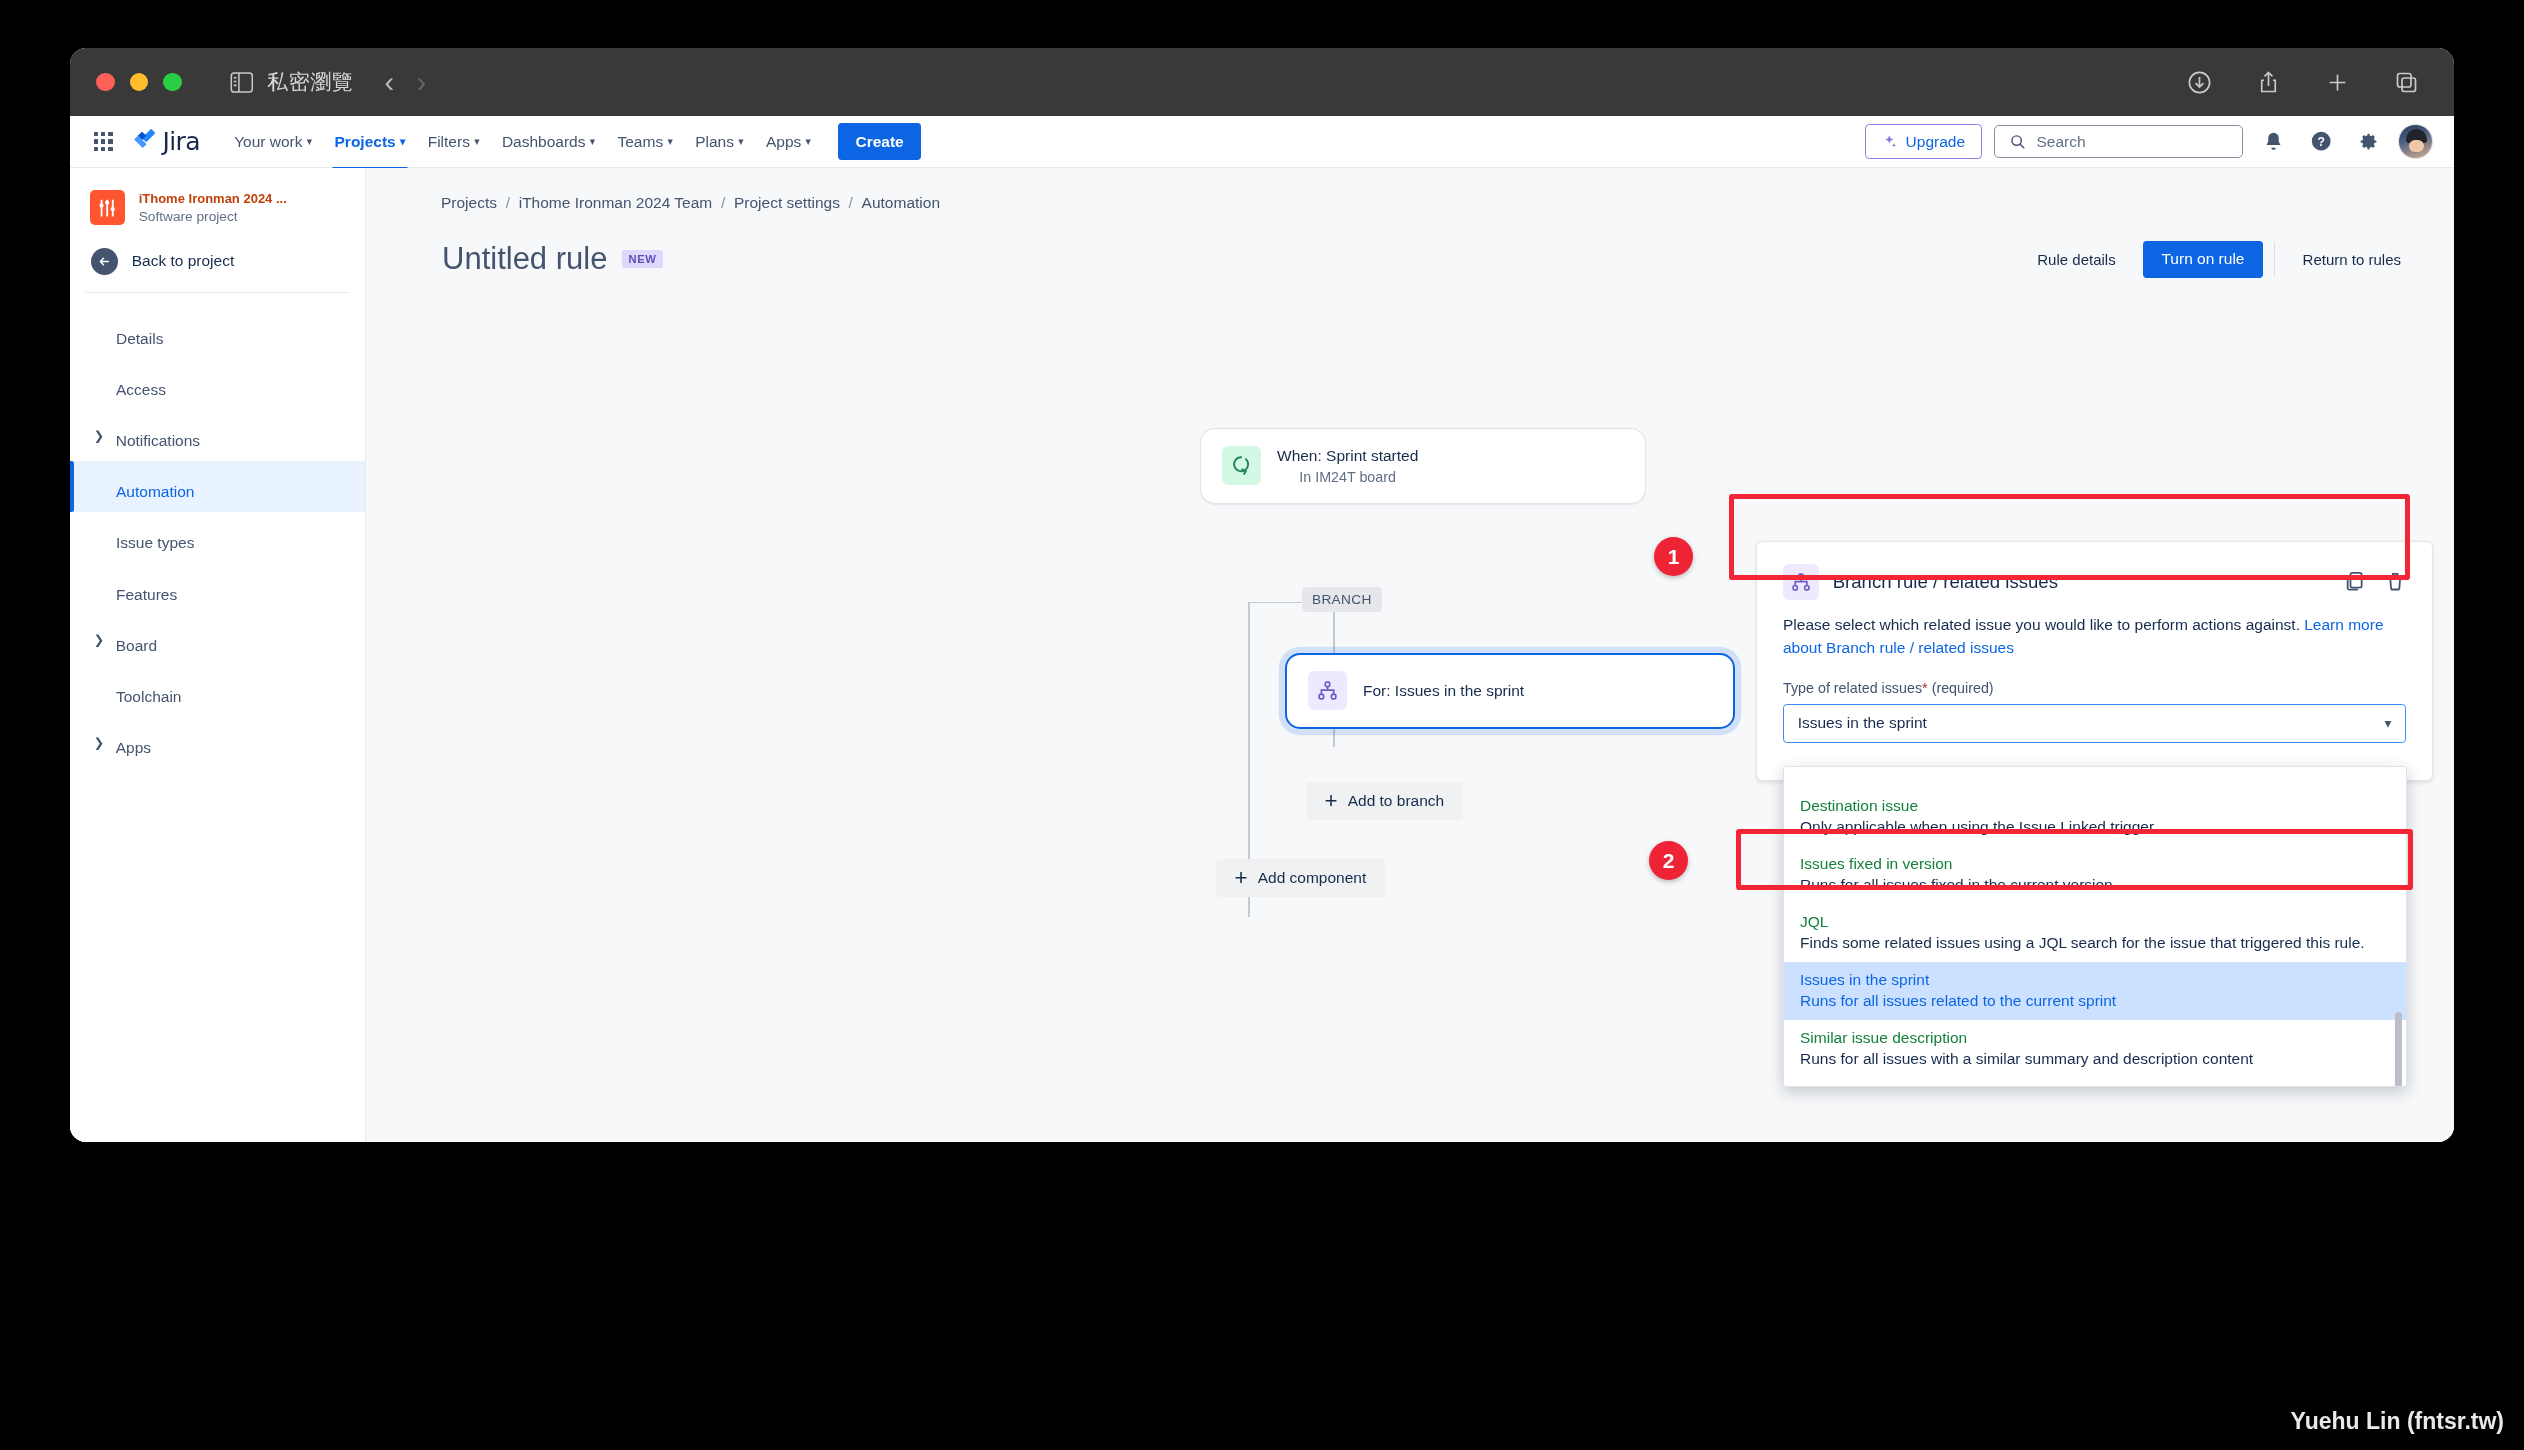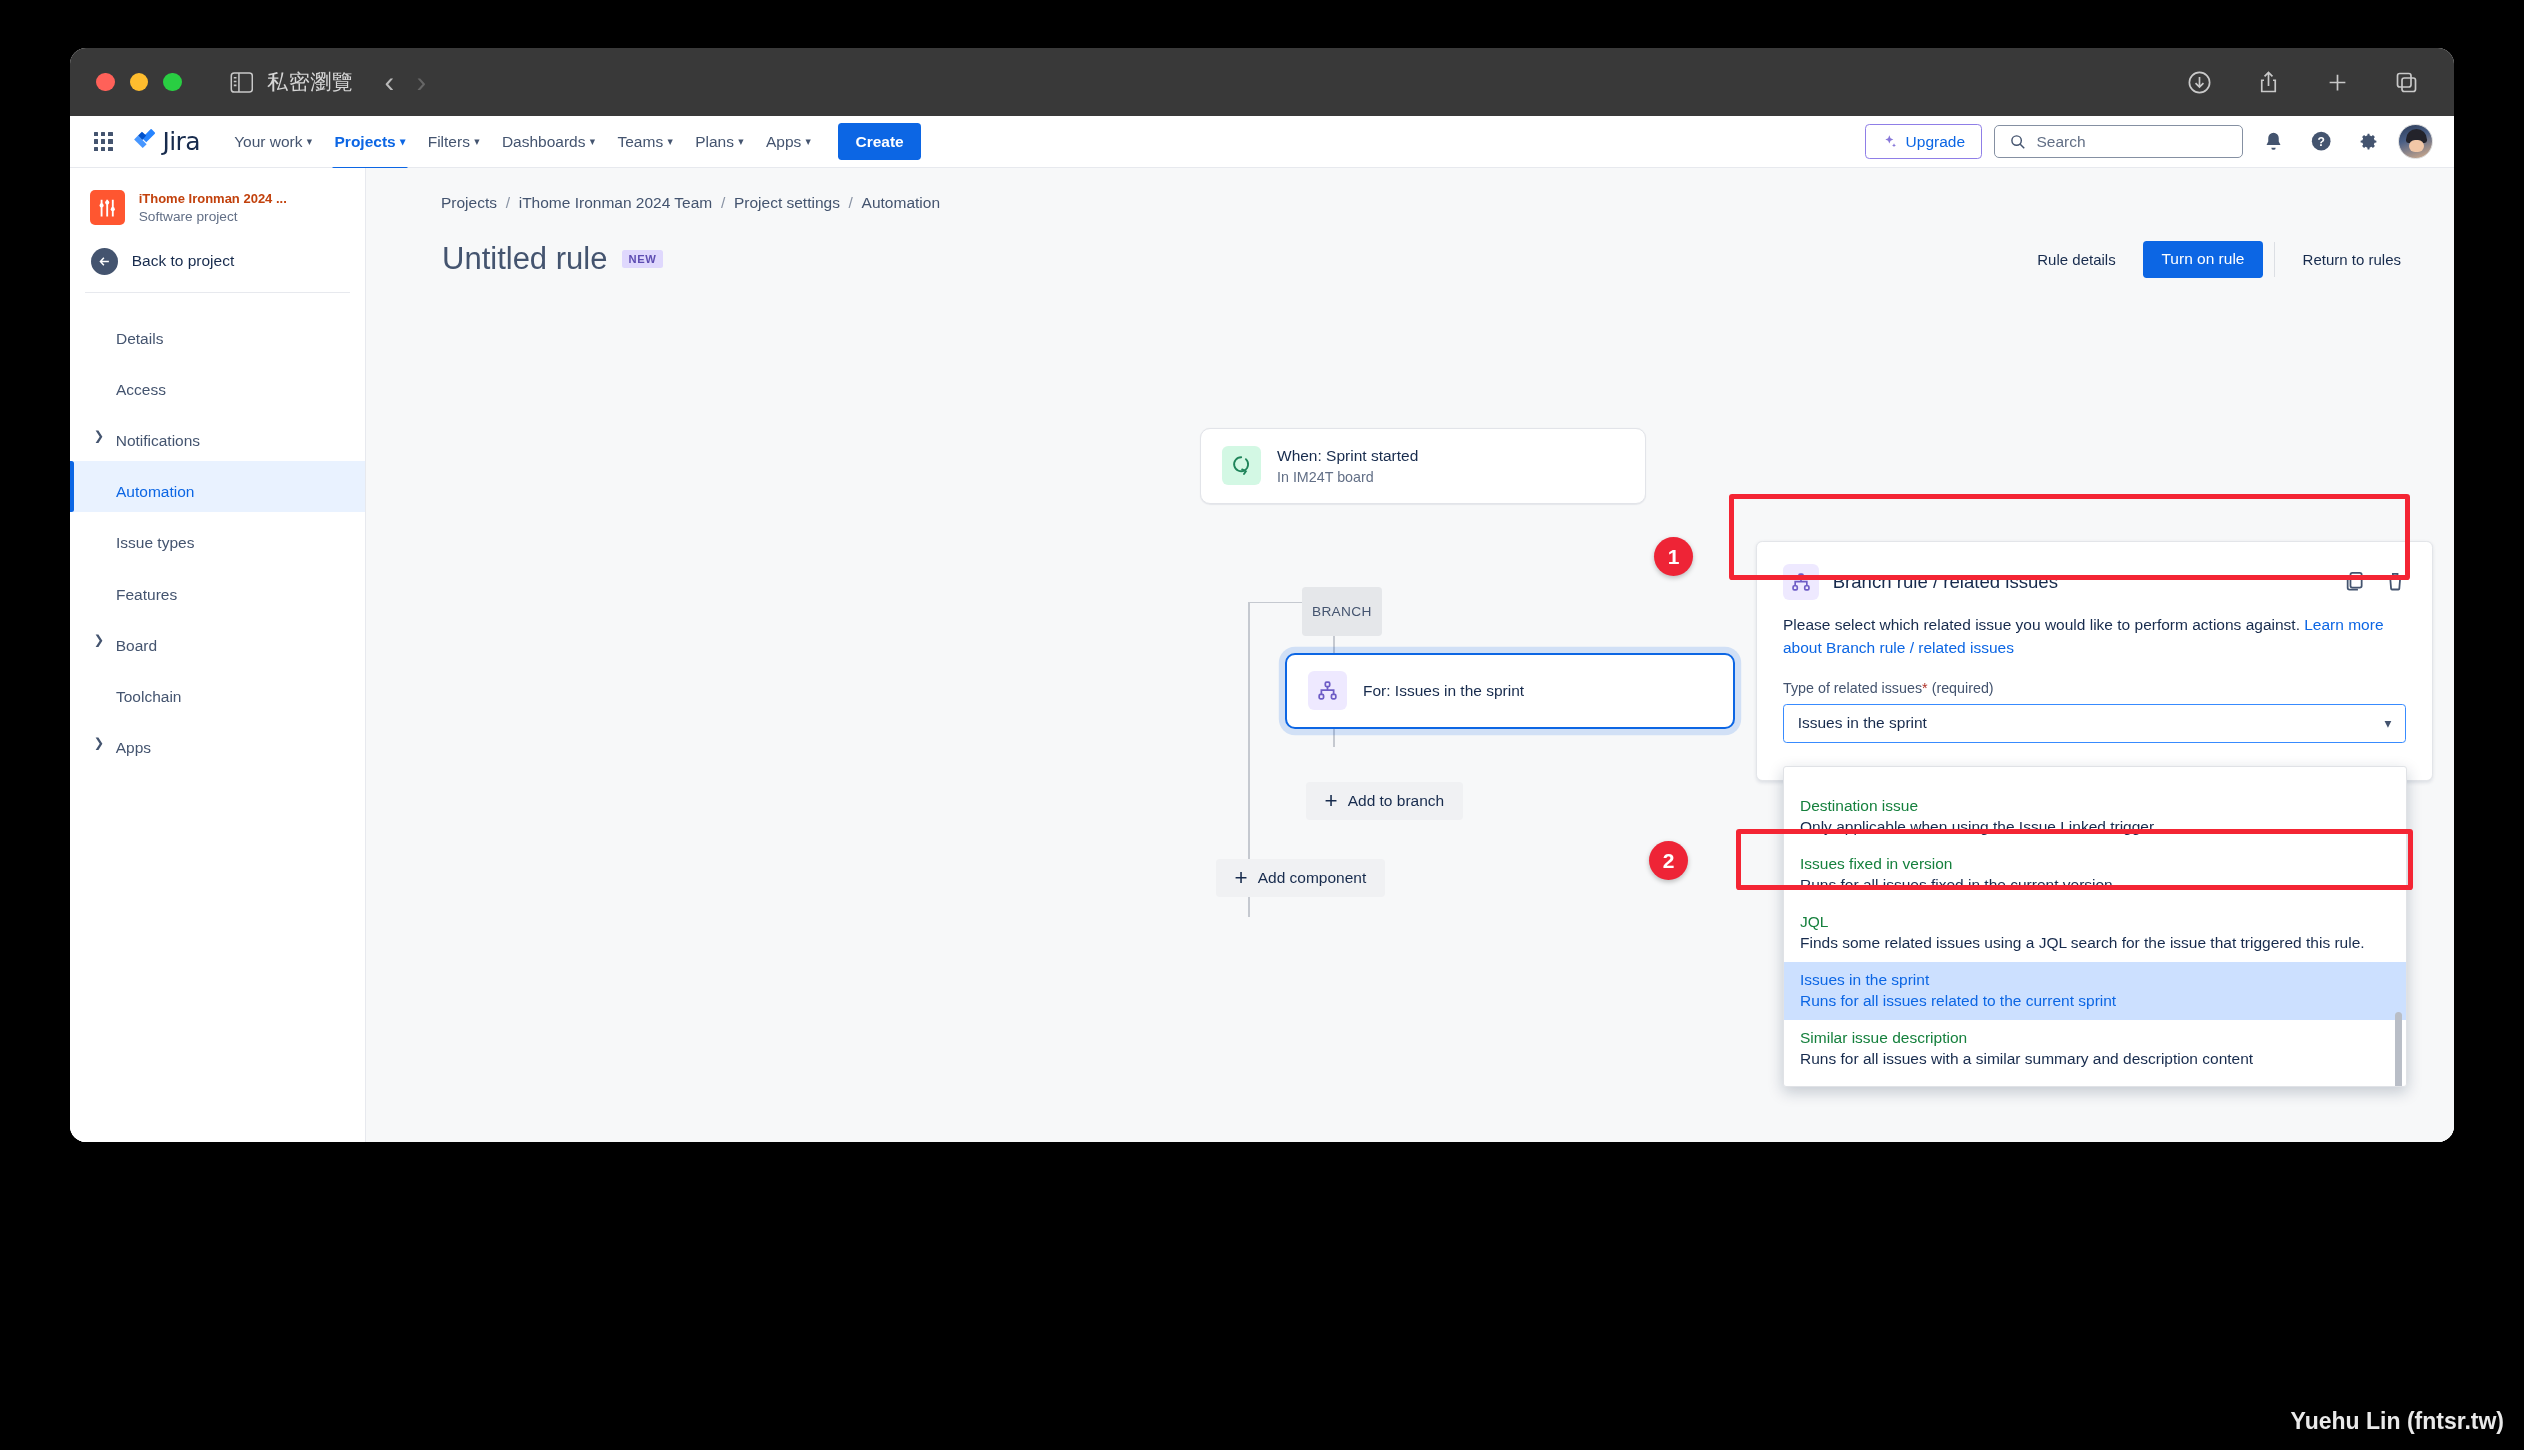--- a/index.html
+++ b/index.html
@@ -160,41 +160,41 @@
   .ha-primary {
     background: #0c66e4; color: #fff; font-weight: 500;
     padding: 9.3px 18.6px; border-radius: 3.7px; font-size: 15.5px; cursor: pointer; margin: 0 11.2px;
   }
   .ha-sep { width: 1.2px; height: 35px; background: #dcdfe4; margin-right: 11.2px; }
 
   
   .canvas { position: relative; height: calc(100% - 137px); }
   .node {
     position: absolute; background: #ffffff; border: 1.2px solid #e2e4e9;
-    border-radius: 10px; display: flex; align-items: center; gap: 16px;
-    padding: 0 21px; box-shadow: 0 0.6px 1.2px rgba(9,30,66,0.08);
+    border-radius: 15px; display: flex; align-items: center; gap: 16px;
+    padding: 0 21px; box-shadow: 0 0.6px 1.2px rgba(9,30,66,0.08); text-align: center;
   }
   .node-icon {
     width: 39px; height: 39px; border-radius: 6.2px;
     display: flex; align-items: center; justify-content: center; flex: none;
   }
   .node-icon.trigger { background: #d3f8e4; }
   .node-icon.branch { background: #eee9ff; }
   .node-title { font-size: 15.5px; color: #172b4d; line-height: 1.3; }
   .node-sub { font-size: 14.3px; color: #626f86; margin-top: 2.5px; }
 
   #trigger-node { left: 834px; top: 398px; width: 446px; height: 76px; }
   #branch-node {
     left: 919px; top: 624px; width: 450px; height: 76px;
     border: 2.5px solid #0c66e4; box-shadow: 0 0 0 6.2px rgba(12,102,228,0.16);
   }
   .branch-tag {
     position: absolute; left: 936px; top: 558px;
     background: #e5e7ea; color: #44546f; font-size: 13.7px;
-    padding: 17px 10px; border-radius: 3.7px; letter-spacing: 0.3px;
+    padding: 5px 10px; border-radius: 3.7px; letter-spacing: 0.3px;
   }
   .connector { position: absolute; background: #c5c9d0; }
   .add-btn {
     position: absolute; background: #f0f1f3; border: none; border-radius: 3.7px;
     display: flex; align-items: center; gap: 10px; padding: 10px 18.6px;
     font-size: 15.5px; color: #172b4d; cursor: pointer;
     font-family: "Liberation Sans", sans-serif;
   }
   #add-to-branch { left: 940px; top: 753px; }
   #add-component { left: 850px; top: 829px; }

